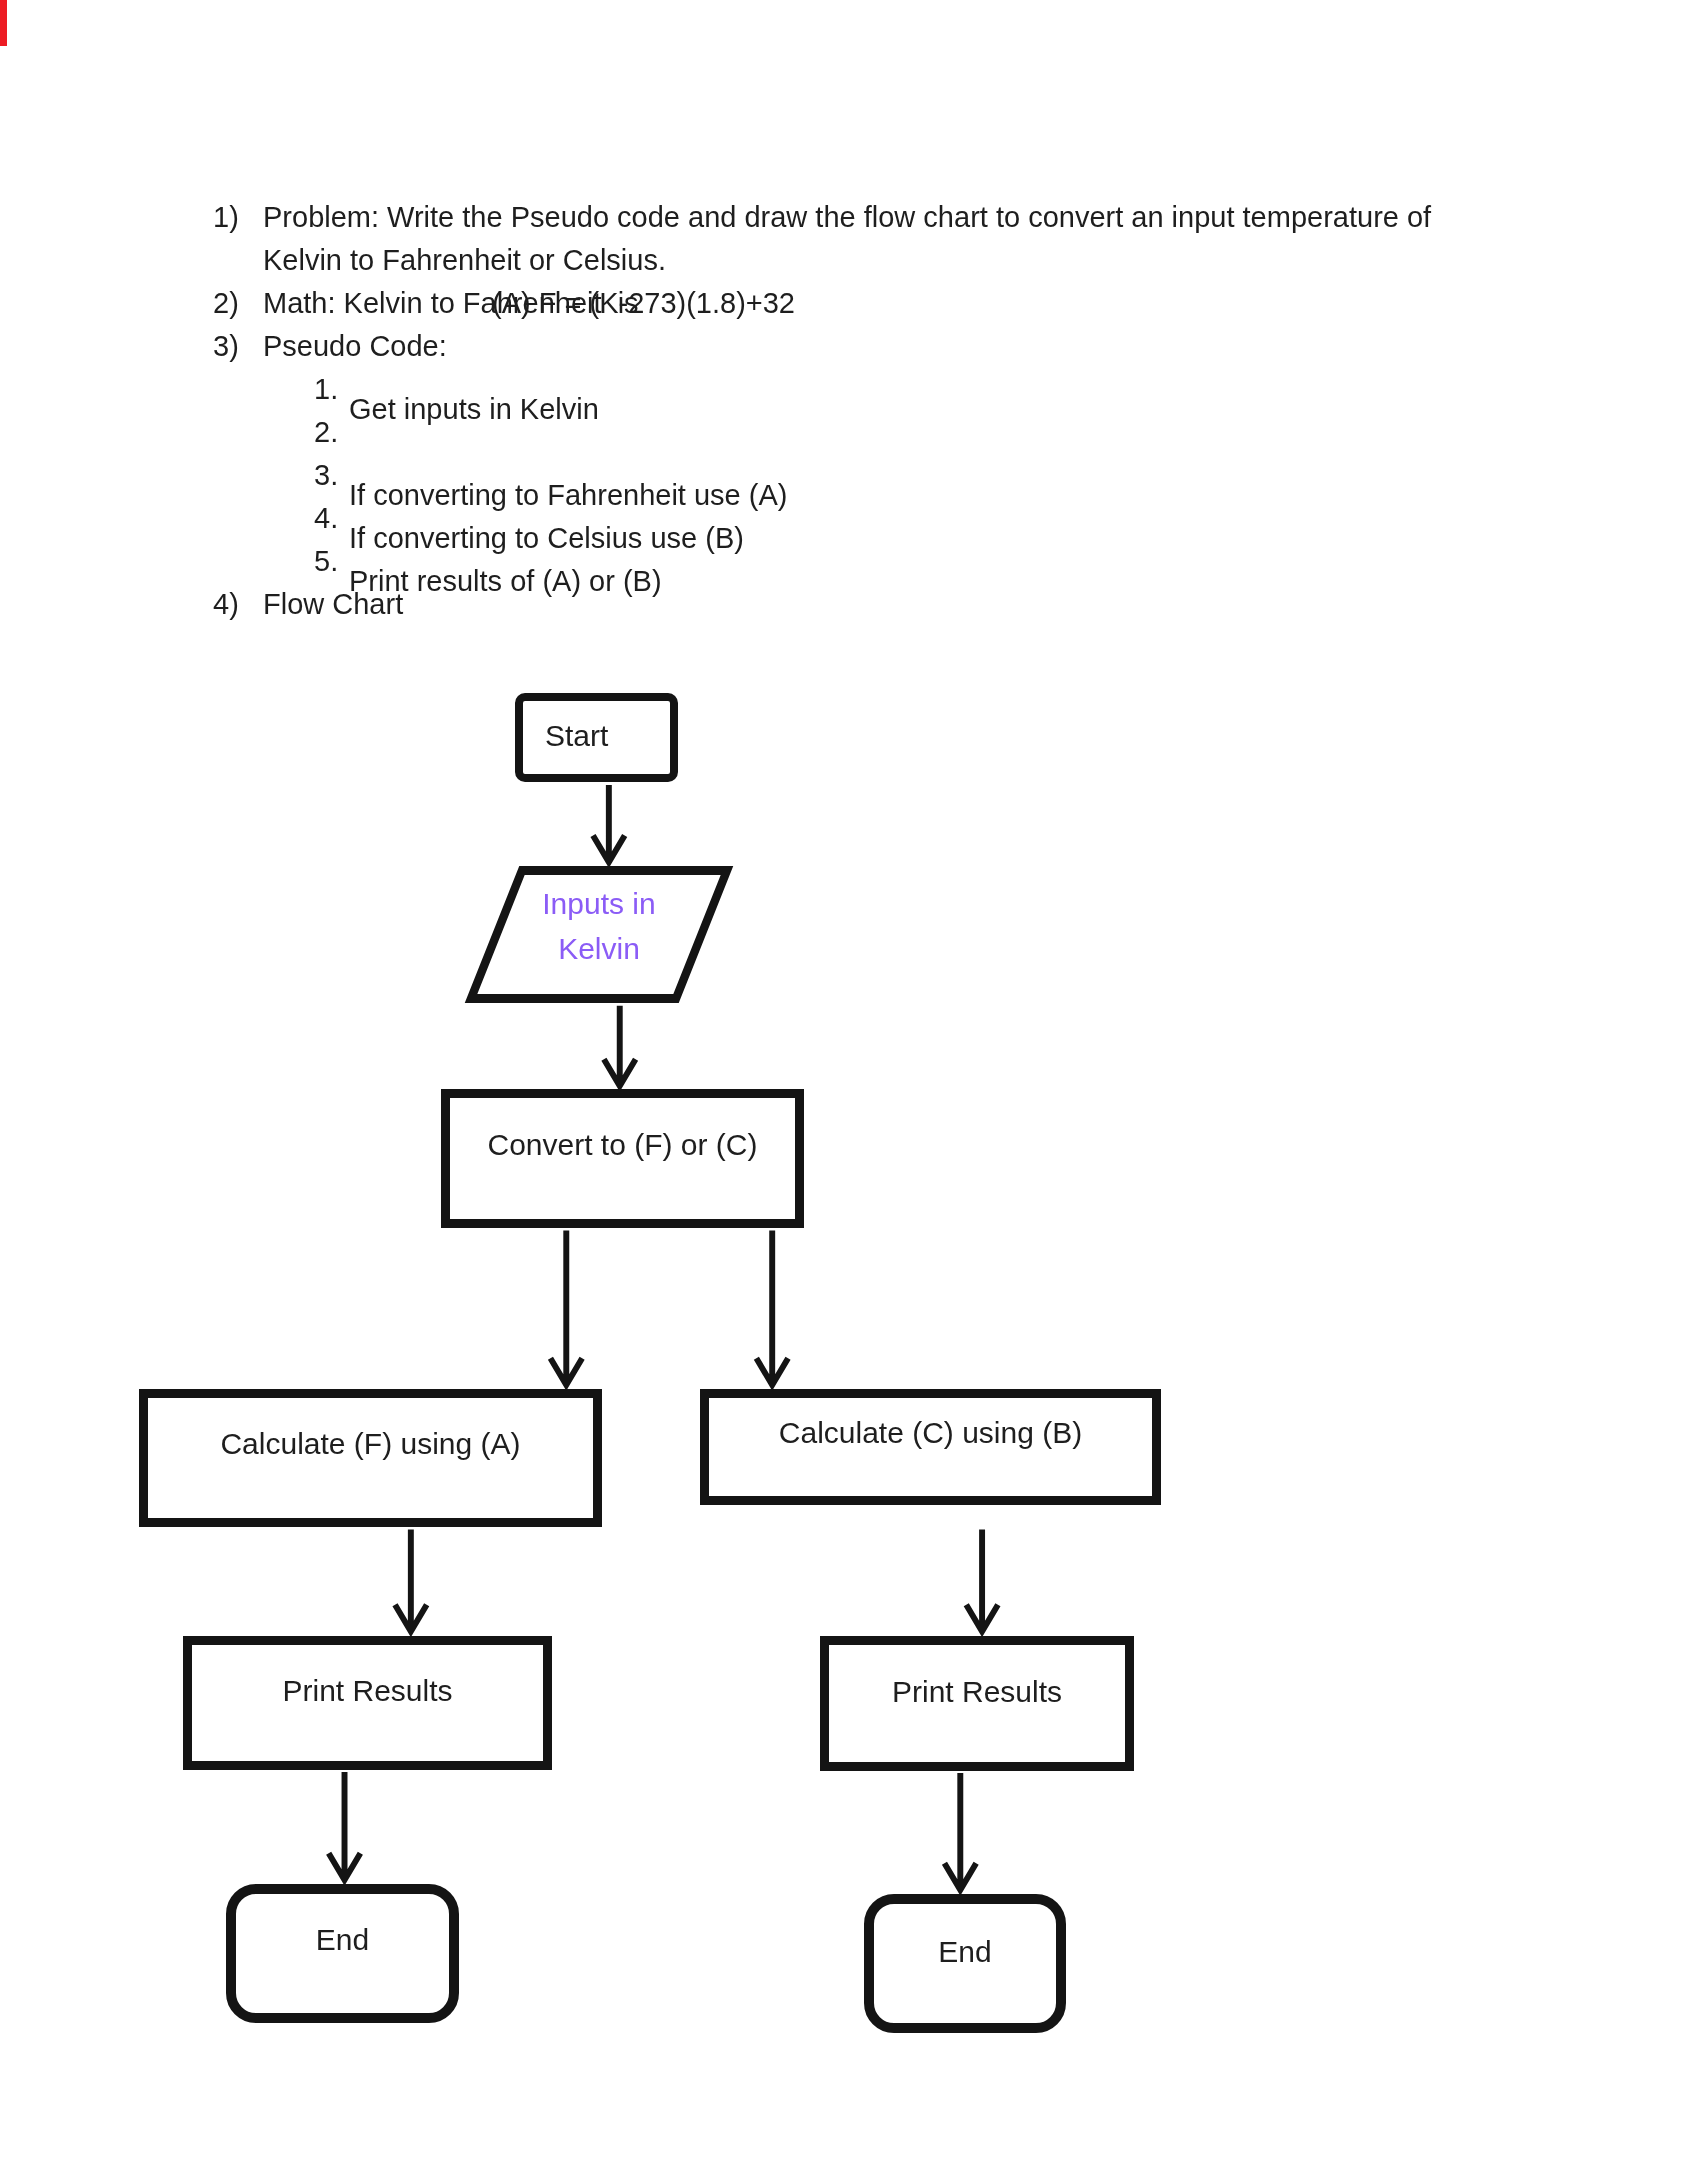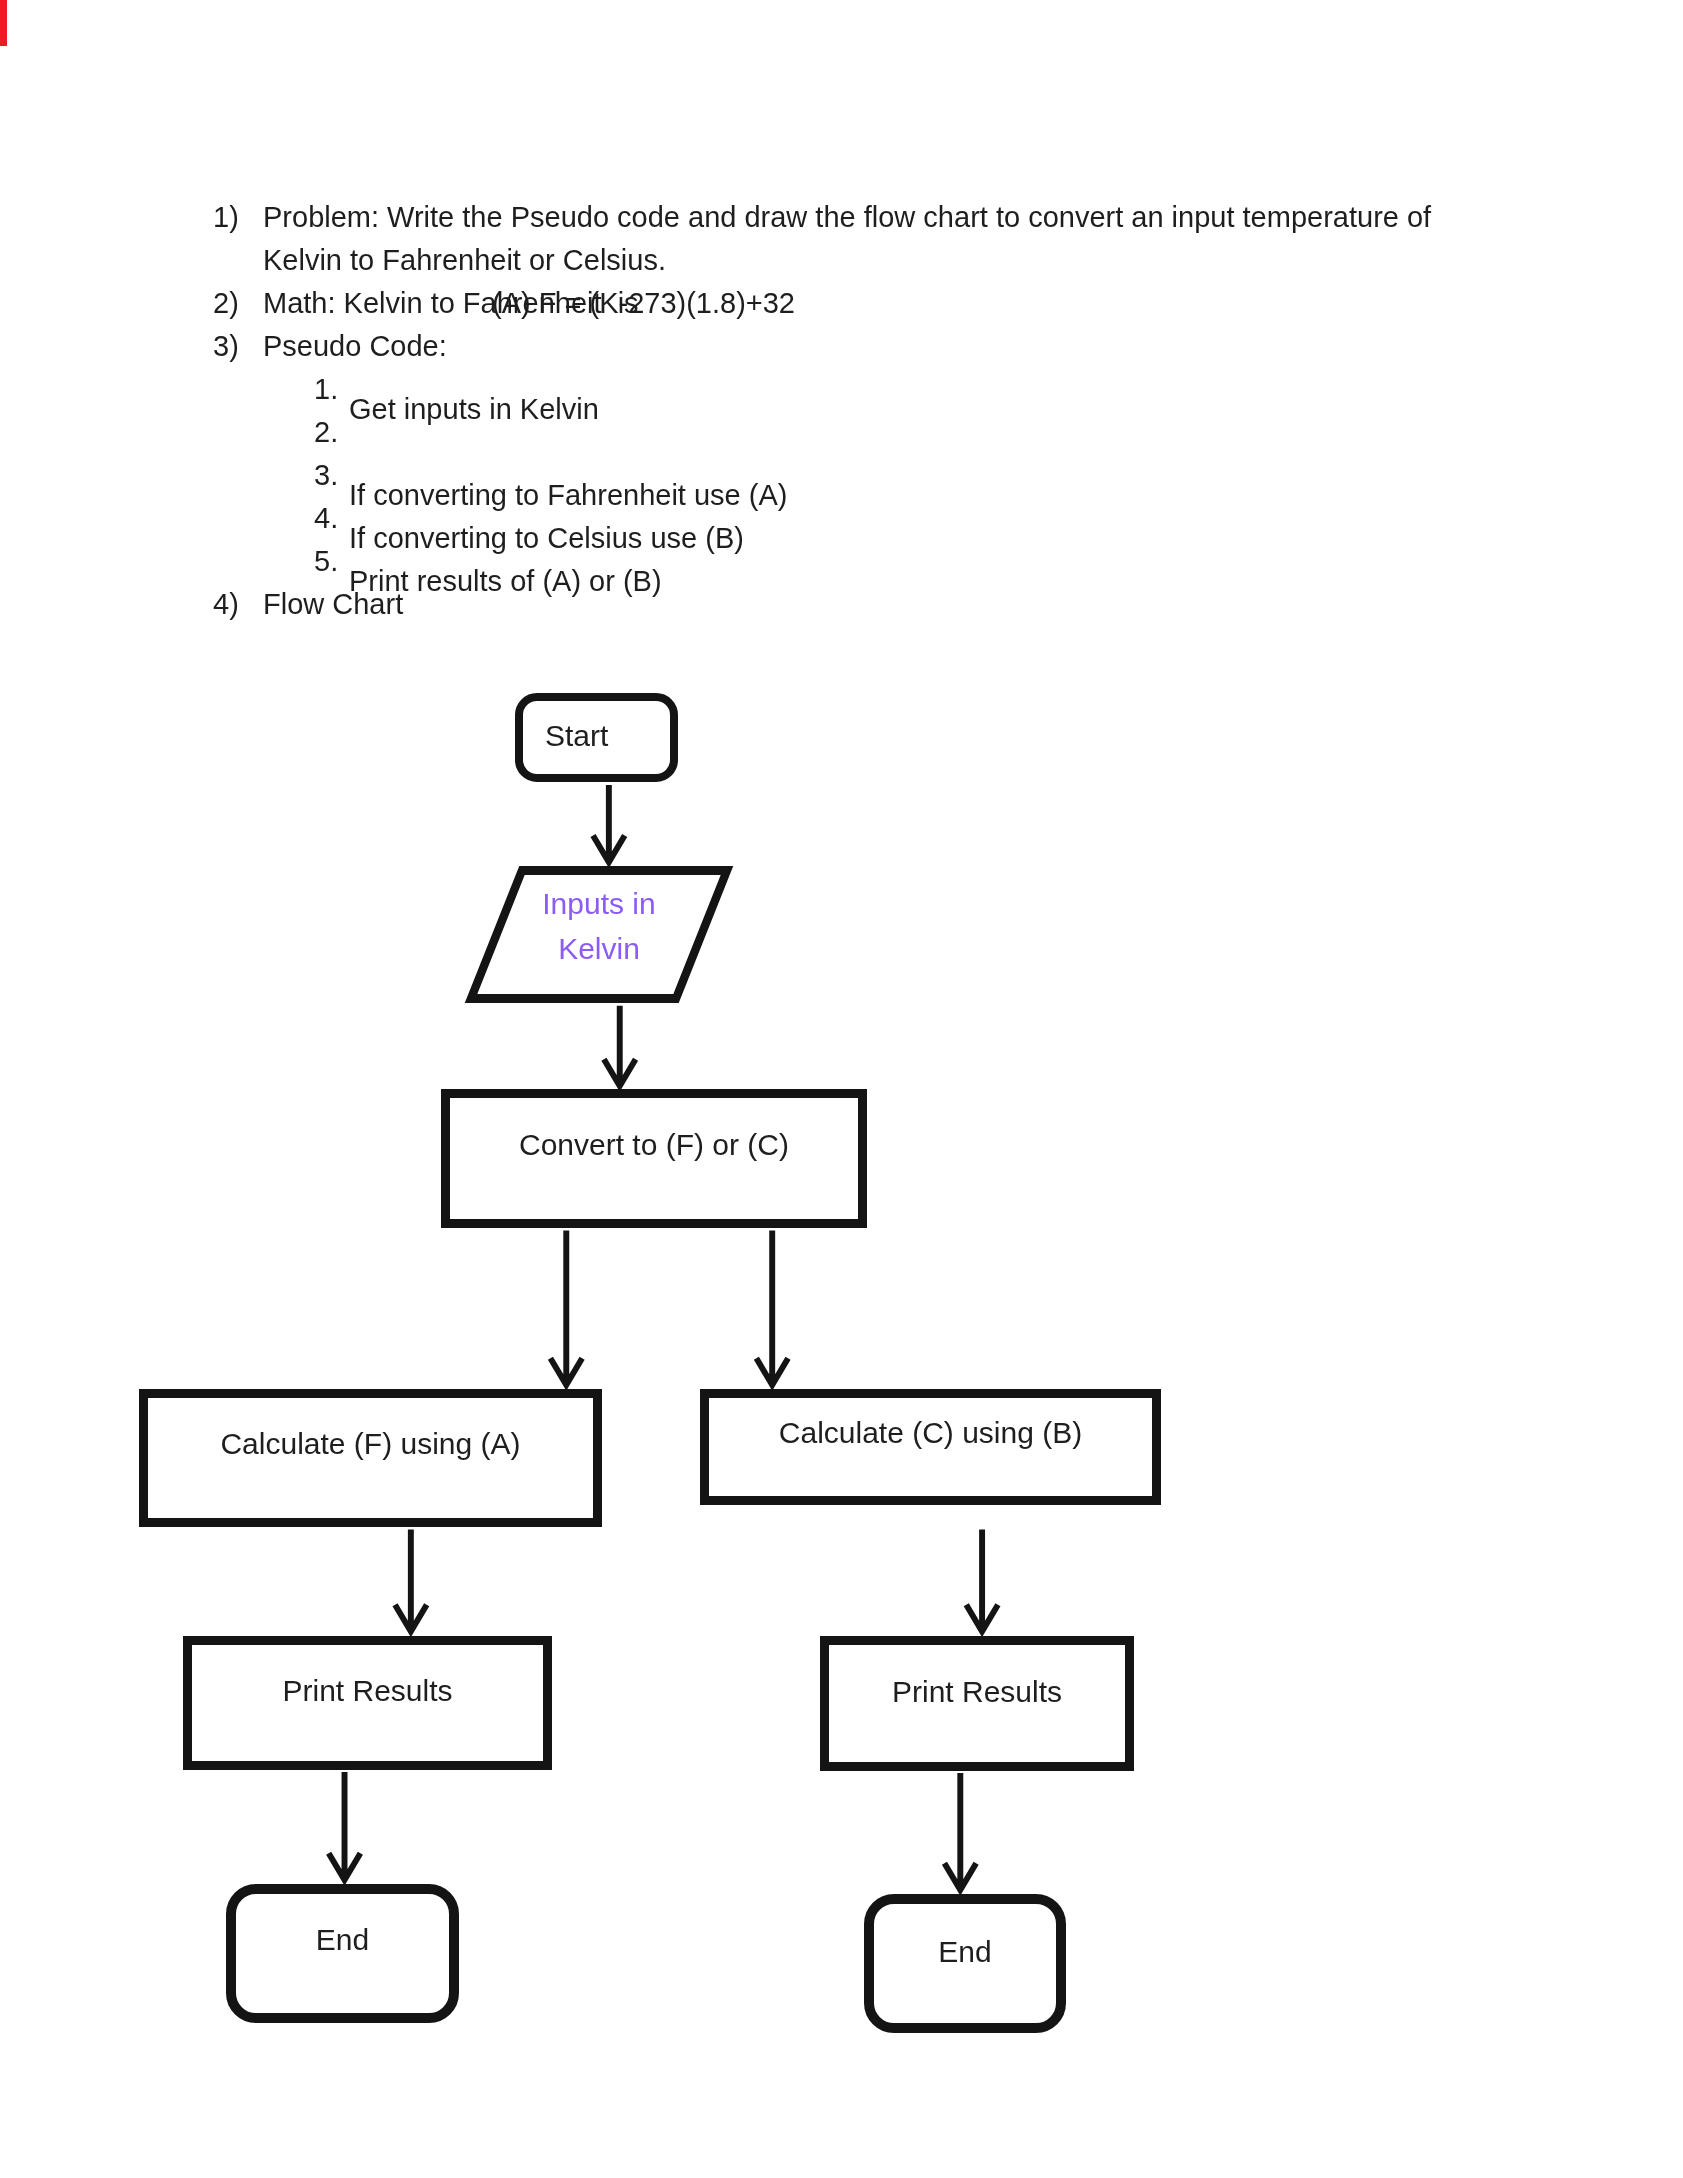--- a/index.html
+++ b/index.html
@@ -31,36 +31,36 @@
   .c-sub-text{left:136px;margin-top:20px;}
   
   .node{
     position:absolute;box-sizing:border-box;
     border:9px solid #141414;background:#fff;
     display:flex;align-items:center;justify-content:center;
     font-size:30px;color:#1e1e1e;text-align:center;
   }
   #node-start{
     left:515px;top:693px;width:163px;height:89px;
-    border-width:8px;border-radius:22px;
+    border-width:8px;border-radius:10px;
     justify-content:flex-start;padding-left:22px;padding-bottom:4px;
   }
   #node-input-shape{
     position:absolute;box-sizing:border-box;
     left:492px;top:866px;width:214px;height:137px;
     border:9px solid #141414;background:#fff;
     transform:skewX(-21.7deg);transform-origin:center;
   }
   #node-input-label{
     position:absolute;left:492px;top:866px;width:214px;height:137px;
     display:flex;flex-direction:column;align-items:center;justify-content:center;
     padding-bottom:18px;box-sizing:border-box;
     font-size:30px;line-height:45px;text-align:center;color:#8b5cf6;
   }
-  #node-convert{left:441px;top:1089px;width:426px;height:139px;padding-bottom:28px;}
+  #node-convert{left:441px;top:1089px;width:363px;height:139px;padding-bottom:28px;}
   #node-calc-f{left:139px;top:1389px;width:463px;height:138px;padding-bottom:28px;}
   #node-calc-c{left:700px;top:1389px;width:461px;height:116px;padding-bottom:28px;}
   #node-print-l{left:183px;top:1636px;width:369px;height:134px;padding-bottom:24px;}
   #node-print-r{left:820px;top:1636px;width:314px;height:135px;padding-bottom:24px;}
   #node-end-l{
     left:226px;top:1884px;width:233px;height:139px;
     border-width:10px;border-radius:30px;padding-bottom:28px;
   }
   #node-end-r{
     left:864px;top:1894px;width:202px;height:139px;

